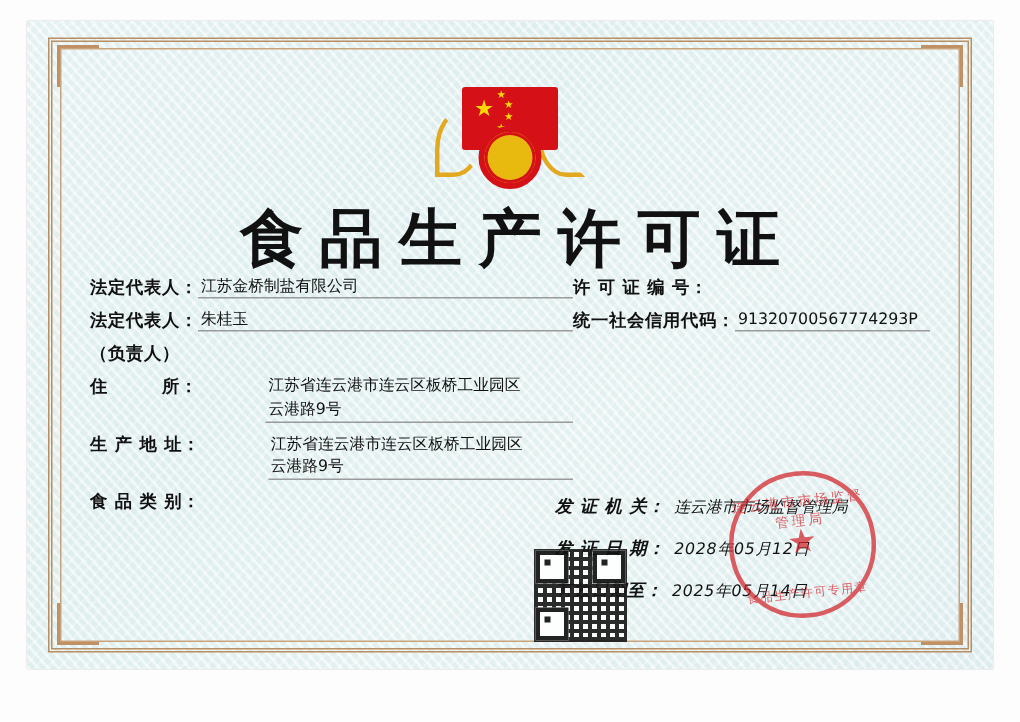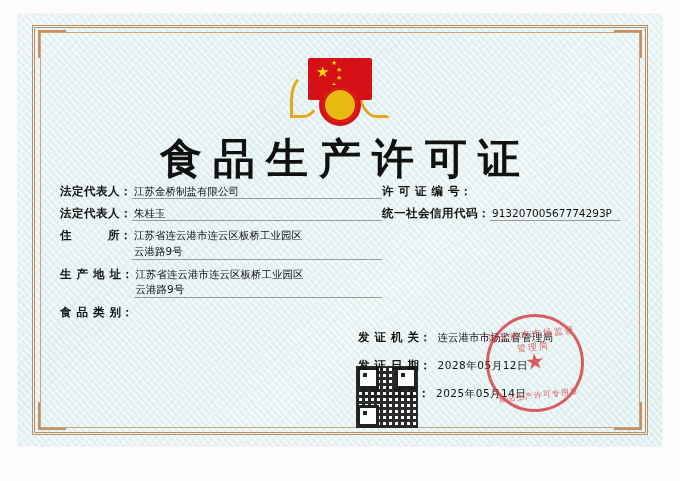--- a/index.html
+++ b/index.html
@@ -161,30 +161,31 @@
     font-size: 10.5px;
     color: #111;
     padding-left: 2px;
     line-height: 1.35;
   }
   .val.underline {
     border-bottom: 1px solid #9a9a9a;
     flex: 1;
     min-height: 14px;
   }
-  .val.two-line { line-height: 1.45; }
+  .val.two-line { line-height: 1.45; margin-left: 45px; }
 
   
   .issuer {
     position: absolute;
-    right: 54px;
+    right: 42px;
     top: 316px;
     width: 250px;
     font-size: 11.5px;
     color: #111;
+    font-style: italic;
   }
   .issuer .irow {
     display: flex;
     align-items: baseline;
     margin-bottom: 13px;
   }
   .issuer .ilbl {
     font-weight: bold;
     white-space: nowrap;
     letter-spacing: 0.5px;
@@ -323,20 +324,26 @@
         <div class="col-left">
           <span class="lbl">法定代表人：</span>
           <span class="val underline">朱桂玉</span>
         </div>
         <div class="col-right">
           <span class="lbl">统一社会信用代码：</span>
           <span class="val underline">91320700567774293P</span>
         </div>
       </div>
 
+      <div class="row">
+        <div class="col-left">
+          <span class="lbl">（负责人）</span>
+        </div>
+        <div class="col-right"></div>
+      </div>
 
       <div class="row">
         <div class="col-left">
           <span class="lbl">住　　　所：</span>
           <span class="val underline two-line">
             <span>江苏省连云港市连云区板桥工业园区</span><br>
             <span>云港路9号</span>
           </span>
         </div>
         <div class="col-right"></div>

